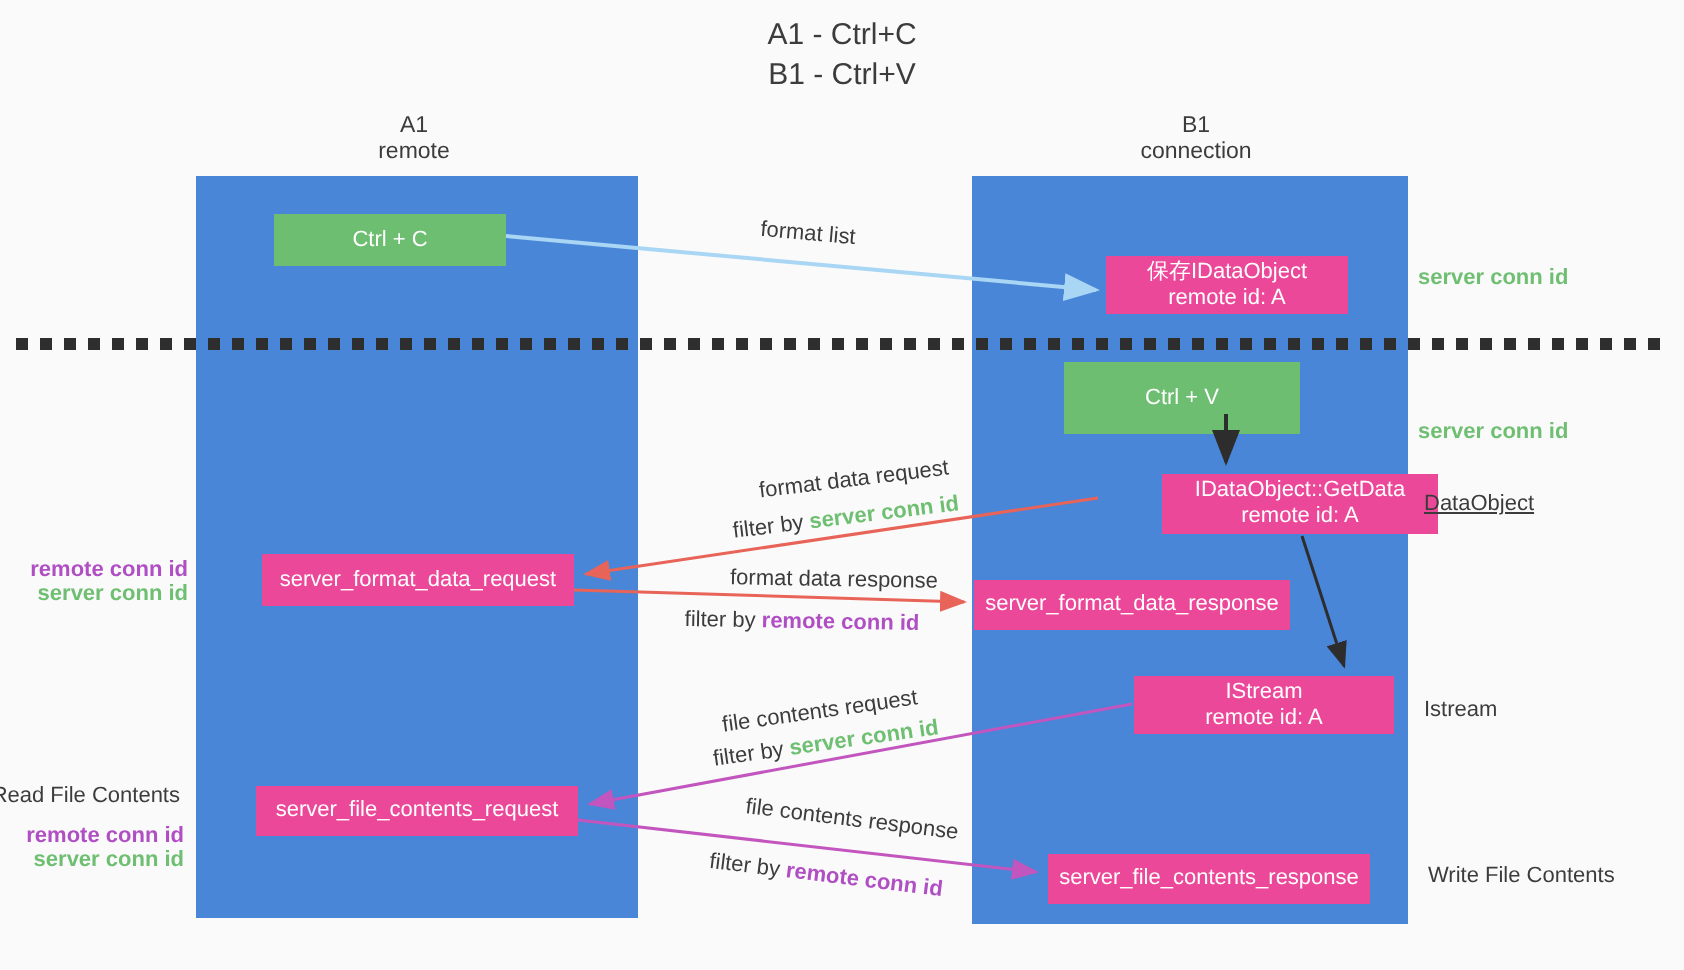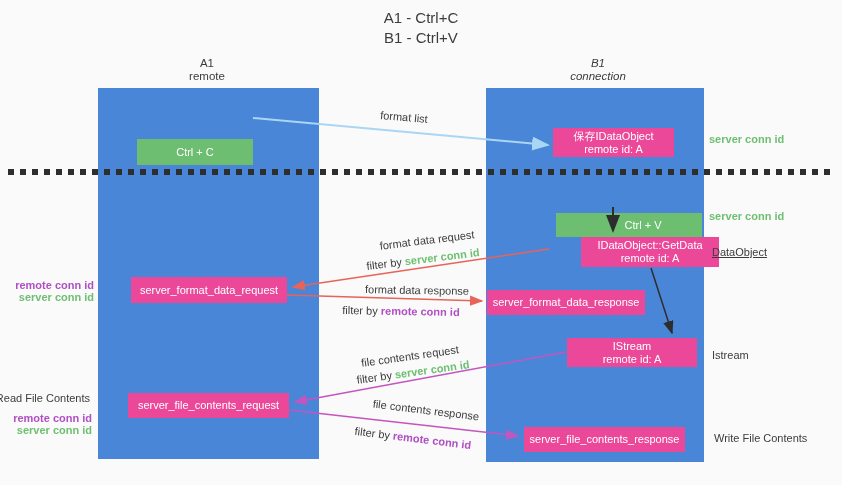--- a/index.html
+++ b/index.html
@@ -21,21 +21,21 @@
   .dashed-line {
     position:absolute; left:8px; top:169px; width:827px; height:6px;
     background:repeating-linear-gradient(90deg,#2e2e2e 0 6px,transparent 6px 12px);
   }
   .node {
     position:absolute; display:flex; flex-direction:column;
     align-items:center; justify-content:center;
     color:#ffffff; font-size:11px; line-height:13px; text-align:center;
     white-space:nowrap;
   }
-  .green  { background:#6dbe71;margin-top:32px; }
+  .green  { background:#6dbe71; }
   .orange { background:#ec4899; }
   .ann {
     position:absolute; font-size:11px; color:#3c3c3c; white-space:nowrap;
   }
   .key-green  { color:#6fbf72; font-weight:bold; }
   .key-purple { color:#b04fc4; font-weight:bold; }
   .mlabel { position:absolute; font-size:11px; white-space:nowrap; color:#3c3c3c; }
   .mlabel.bold-green  { color:#6fbf72; font-weight:bold; }
   .mlabel.bold-purple { color:#b04fc4; font-weight:bold; }
   .right-align { text-align:right; }
@@ -48,40 +48,40 @@
 
   <div class="title">
     <div>A1 - Ctrl+C</div>
     <div>B1 - Ctrl+V</div>
   </div>
 
   <div class="col-header" style="left:137px; top:57px;">
     <div>A1</div>
     <div>remote</div>
   </div>
-  <div class="col-header" style="left:528px; top:57px;font-style:italic;">
+  <div class="col-header" style="left:528px; top:57px;">
     <div>B1</div>
     <div>connection</div>
   </div>
 
   <div class="column" style="left:98px; top:88px; width:221px; height:371px;"></div>
   <div class="column" style="left:486px; top:88px; width:218px; height:374px;"></div>
 
   <div class="dashed-line"></div>
 
   <div class="node green" style="left:137px; top:107px; width:116px; height:26px;">
     <span>Ctrl + C</span>
   </div>
 
   <div class="node orange" style="left:553px; top:128px; width:121px; height:29px;">
     <span>保存IDataObject</span>
     <span>remote id: A</span>
   </div>
 
-  <div class="node green" style="left:556px; top:181px; width:118px; height:24px;padding-left:28px;">
+  <div class="node green" style="left:532px; top:181px; width:118px; height:36px;">
     <span>Ctrl + V</span>
   </div>
 
   <div class="node orange" style="left:581px; top:237px; width:138px; height:30px;">
     <span>IDataObject::GetData</span>
     <span>remote id: A</span>
   </div>
 
   <div class="node orange" style="left:487px; top:290px; width:158px; height:25px;">
     <span>server_format_data_response</span>

